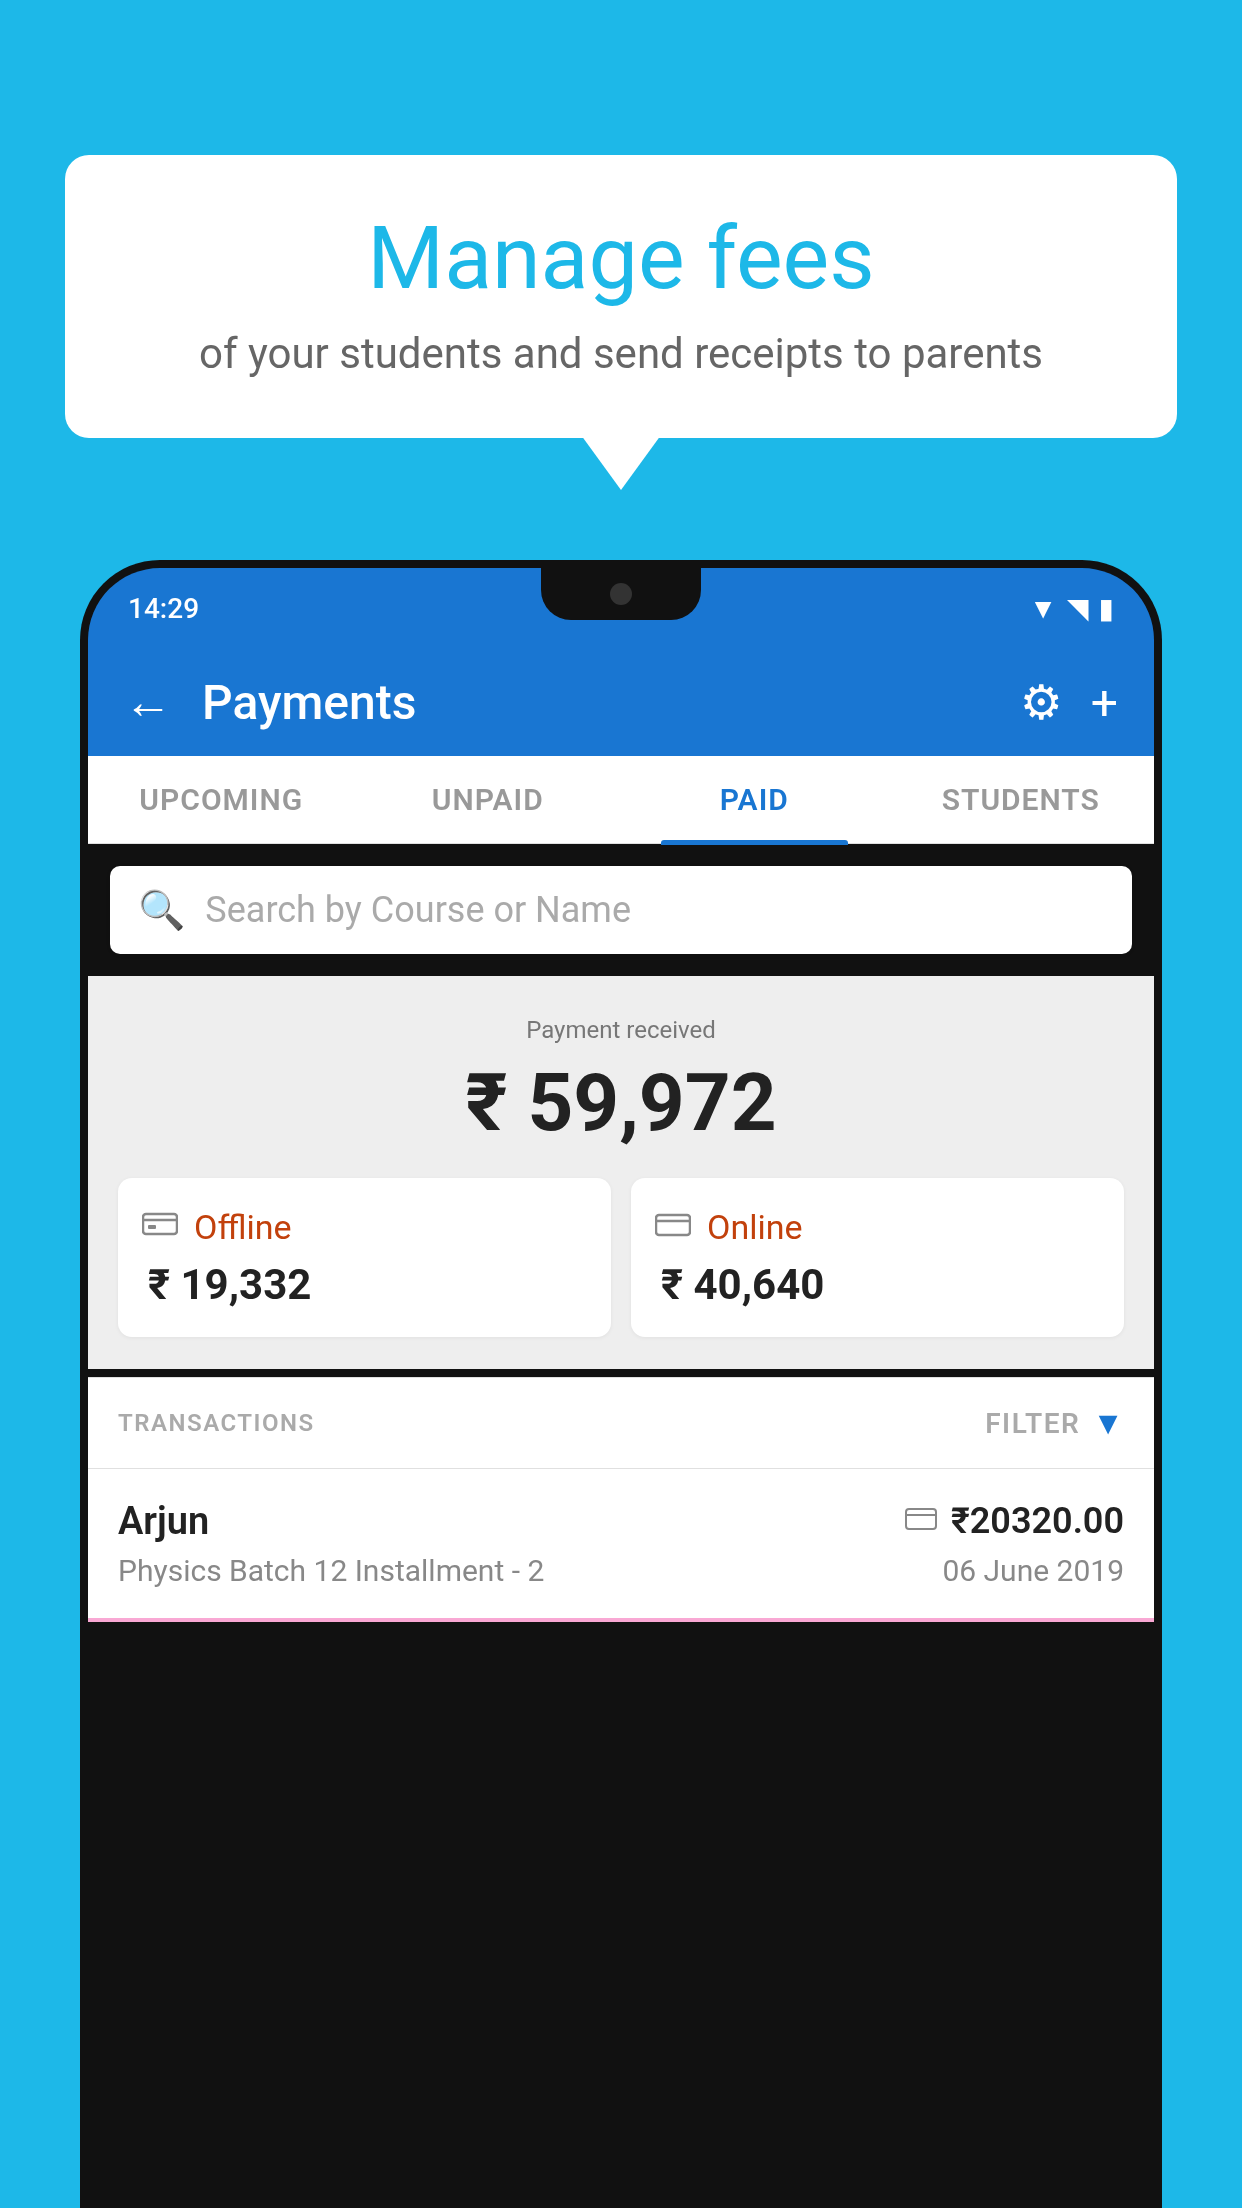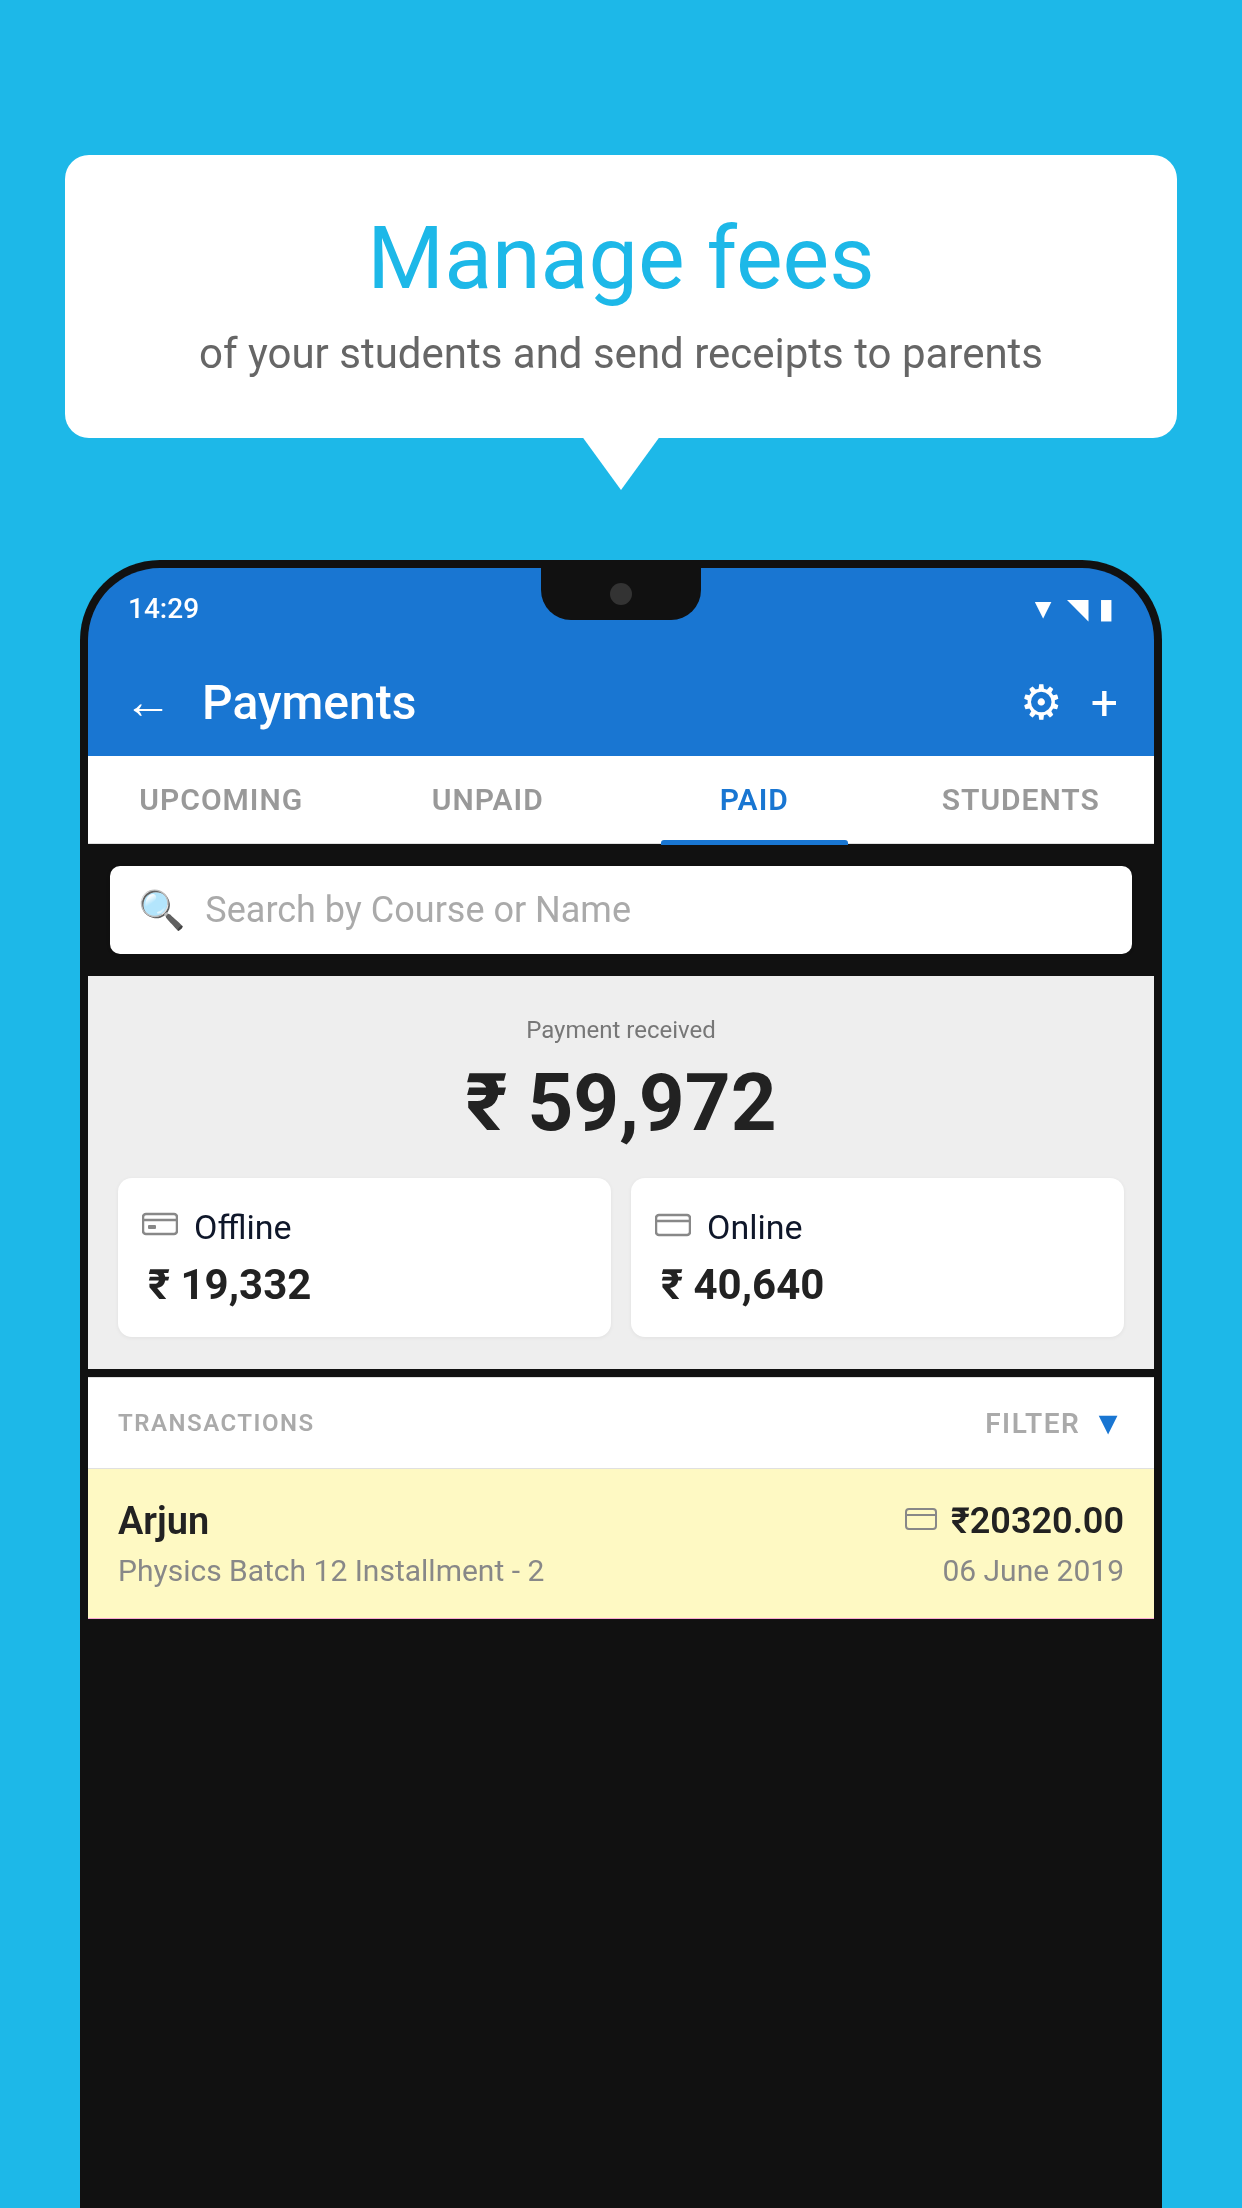--- a/index.html
+++ b/index.html
@@ -263,21 +263,21 @@
       gap: 16px;
     }
 
     .card-icon {
       color: #777;
       font-size: 36px;
     }
 
     .card-label {
       font-size: 34px;
-      color: #0f172a;
+      color: #c2410c;
     }
 
     .card-amount {
       font-size: 42px;
       font-weight: 700;
       color: #222;
       padding-left: 6px;
     }
 
     
@@ -311,23 +311,23 @@
       letter-spacing: 1.5px;
     }
 
     .filter-icon {
       color: #1976D2;
       font-size: 32px;
     }
 
     
     .transaction-item {
-      background: #fef9c3;
+      background: #ffffff;
       padding: 30px 30px;
-      border-bottom: 1px solid #f9a8d4;
+      border-bottom: 4px solid #f9a8d4;
     }
 
     .transaction-top {
       display: flex;
       align-items: center;
       justify-content: space-between;
       margin-bottom: 10px;
     }
 
     .transaction-name {

